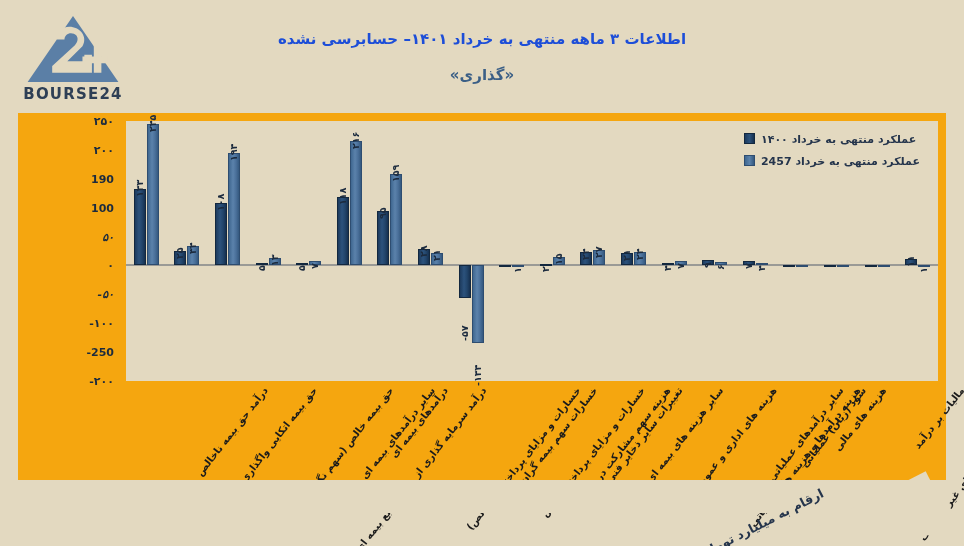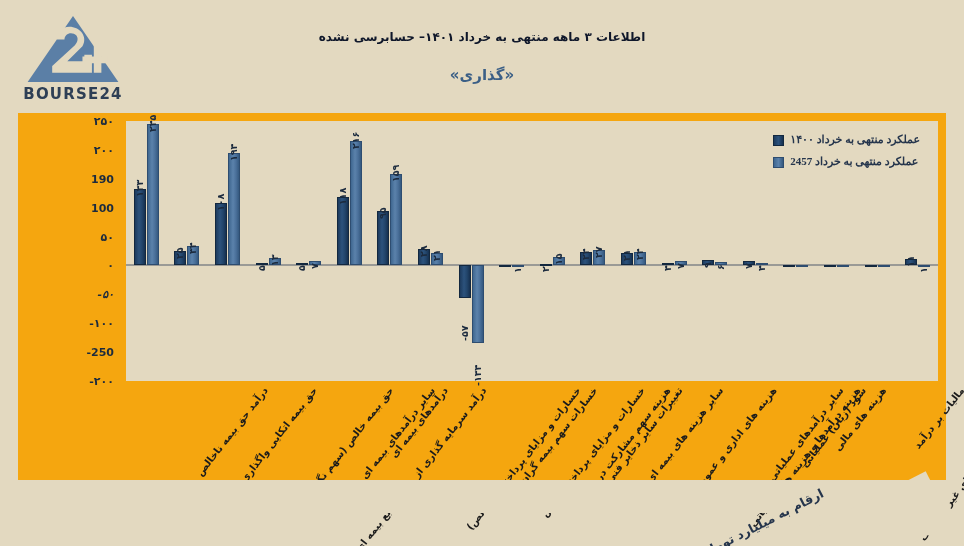--- a/index.html
+++ b/index.html
@@ -17,21 +17,21 @@
   .logo-mark{width:96px;height:70px;display:block;margin:0 auto;}
   .logo-text{
     text-align:center;font-size:15px;letter-spacing:1.2px;
     color:#2e3f55;font-weight:bold;margin-top:1px;
     font-family:"DejaVu Sans",sans-serif;
   }
 
   
   .title{
     position:absolute;left:0;right:0;top:30px;text-align:center;
-    font-size:12px;font-weight:bold;color:#0f172a;
+    font-size:15px;font-weight:bold;color:#1d4ed8;
     letter-spacing:0px;
   }
   .subtitle{
     position:absolute;left:0;right:0;top:66px;text-align:center;
     font-size:15px;font-weight:bold;color:#3b5f86;
   }
 
   
   .panel{
     position:absolute;left:18px;top:113px;width:928px;height:400px;
@@ -83,21 +83,21 @@
     transform:rotate(-90deg);
     direction:ltr;unicode-bidi:bidi-override;
     letter-spacing:-0.2px;
   }
 
   
   .legend{
     position:absolute;right:18px;top:12px;
     display:flex;flex-direction:column;gap:9px;align-items:flex-end;
   }
-  .legend-row{display:flex;flex-direction:row-reverse;align-items:flex-end;gap:6px;font-family:Liberation Serif, serif;}
+  .legend-row{display:flex;flex-direction:row-reverse;align-items:flex-start;gap:6px;}
   .legend-sw{width:11px;height:11px;display:inline-block;}
   .legend-sw.s1{background:linear-gradient(to right,#1d3b5e,#2c527c 50%,#16304f);border:1px solid #13283f;box-sizing:border-box;}
   .legend-sw.s2{background:linear-gradient(to right,#3f6790,#5b82ab 50%,#35597f);border:1px solid #2e4d70;box-sizing:border-box;}
   .legend-lb{font-size:11px;color:#25354c;font-weight:bold;}
 
   
   .xlabels{position:absolute;left:108px;top:272px;width:812px;height:128px;}
   .xlab{
     position:absolute;top:0;
     font-size:10px;color:#1b1b1b;font-weight:bold;
@@ -141,21 +141,21 @@
   <div class="title">اطلاعات ۳ ماهه منتهی به خرداد ۱۴۰۱– حسابرسی نشده</div>
   <div class="subtitle">«گذاری»</div>
 
   <div class="panel">
 
     <div class="ylabels" id="ylabels">
         <div class="ylab" style="top: 0px;">۲۵۰</div>
         <div class="ylab" style="top: 28.8889px;">۲۰۰</div>
         <div class="ylab" style="top: 57.7778px;">190</div>
         <div class="ylab" style="top: 86.6667px;">100</div>
-        <div class="ylab" style="top: 115.556px;">۵۰</div>
+        <div class="ylab" style="top: 115.556px; font-style: italic;">۵۰</div>
         <div class="ylab" style="top: 144.444px;">۰</div>
         <div class="ylab" style="top: 173.333px; font-style: italic;">-۵۰</div>
         <div class="ylab" style="top: 202.222px;">-۱۰۰</div>
         <div class="ylab" style="top: 231.111px;">-250</div>
         <div class="ylab" style="top: 260px;">-۲۰۰</div>
       </div>
 
     <div class="plot">
       <div class="plot-inner">
         <div class="zero-line" id="zeroline" style="top: 143.444px;"></div>

